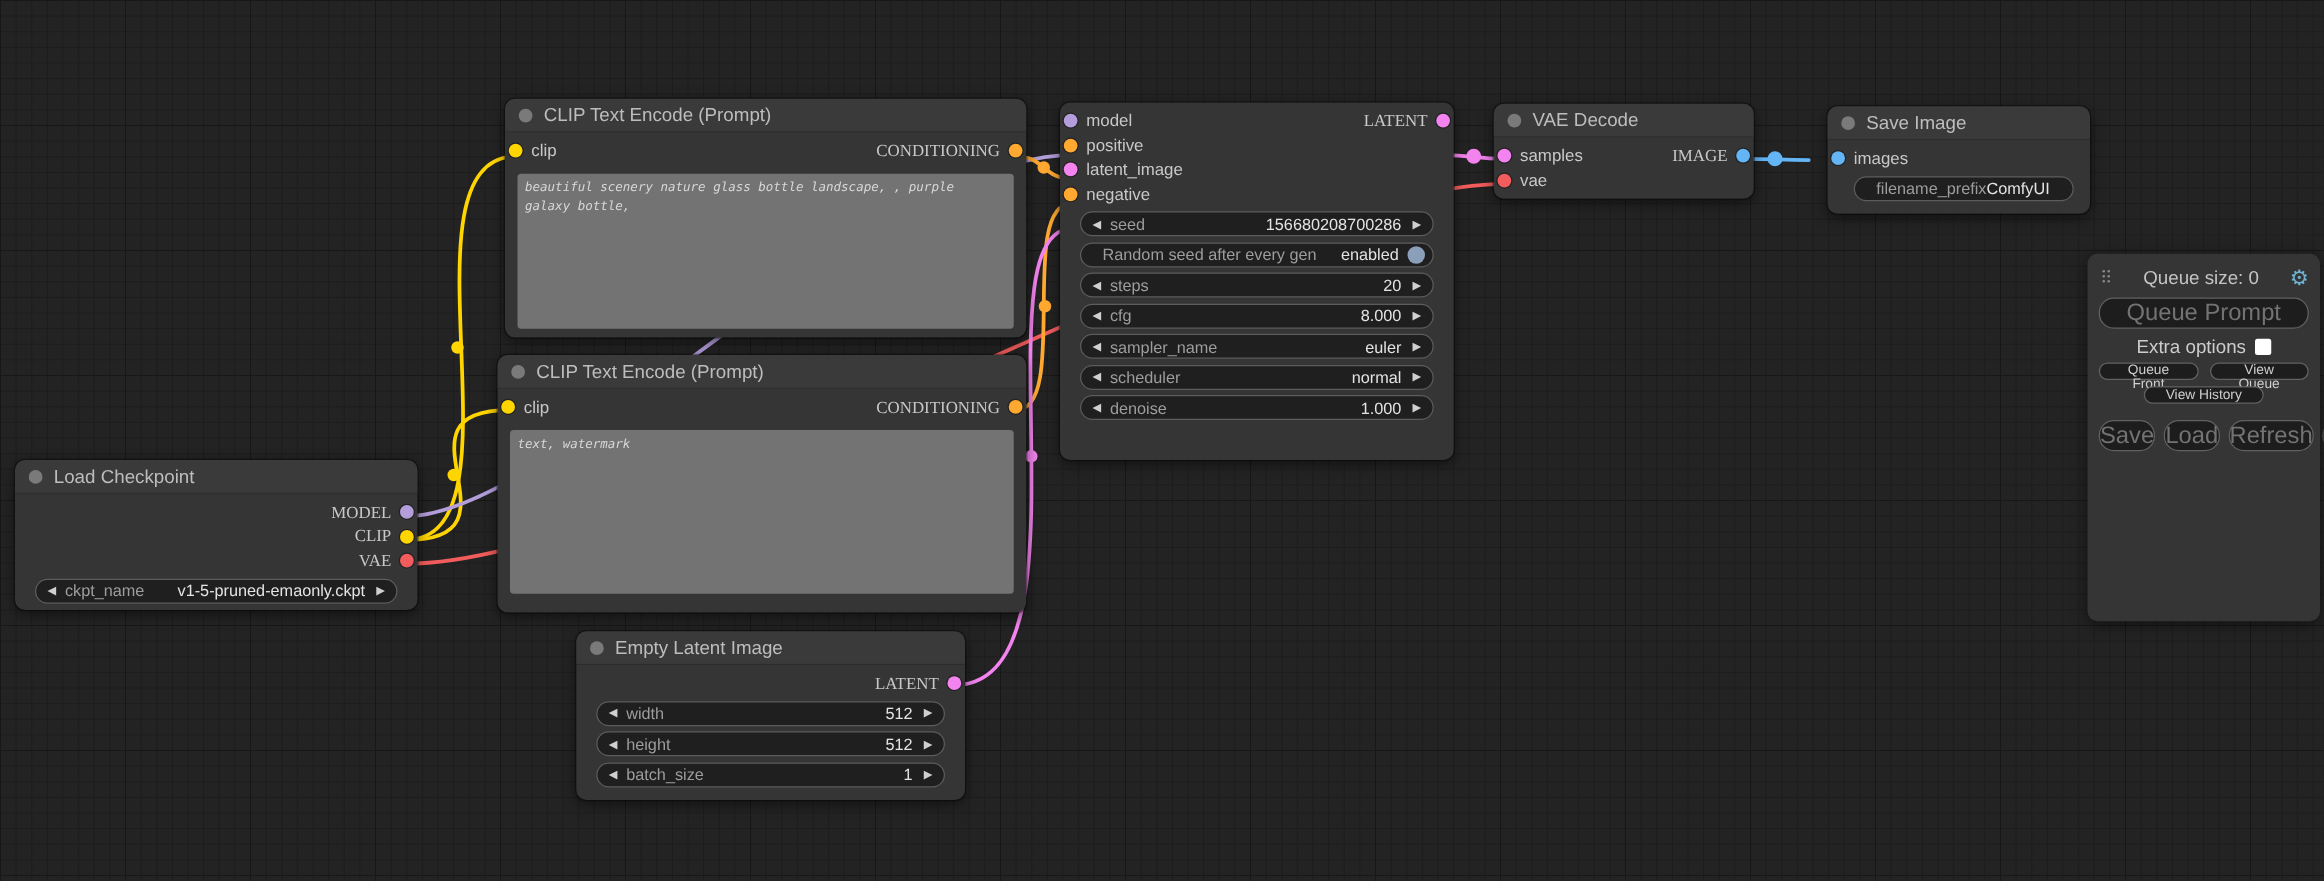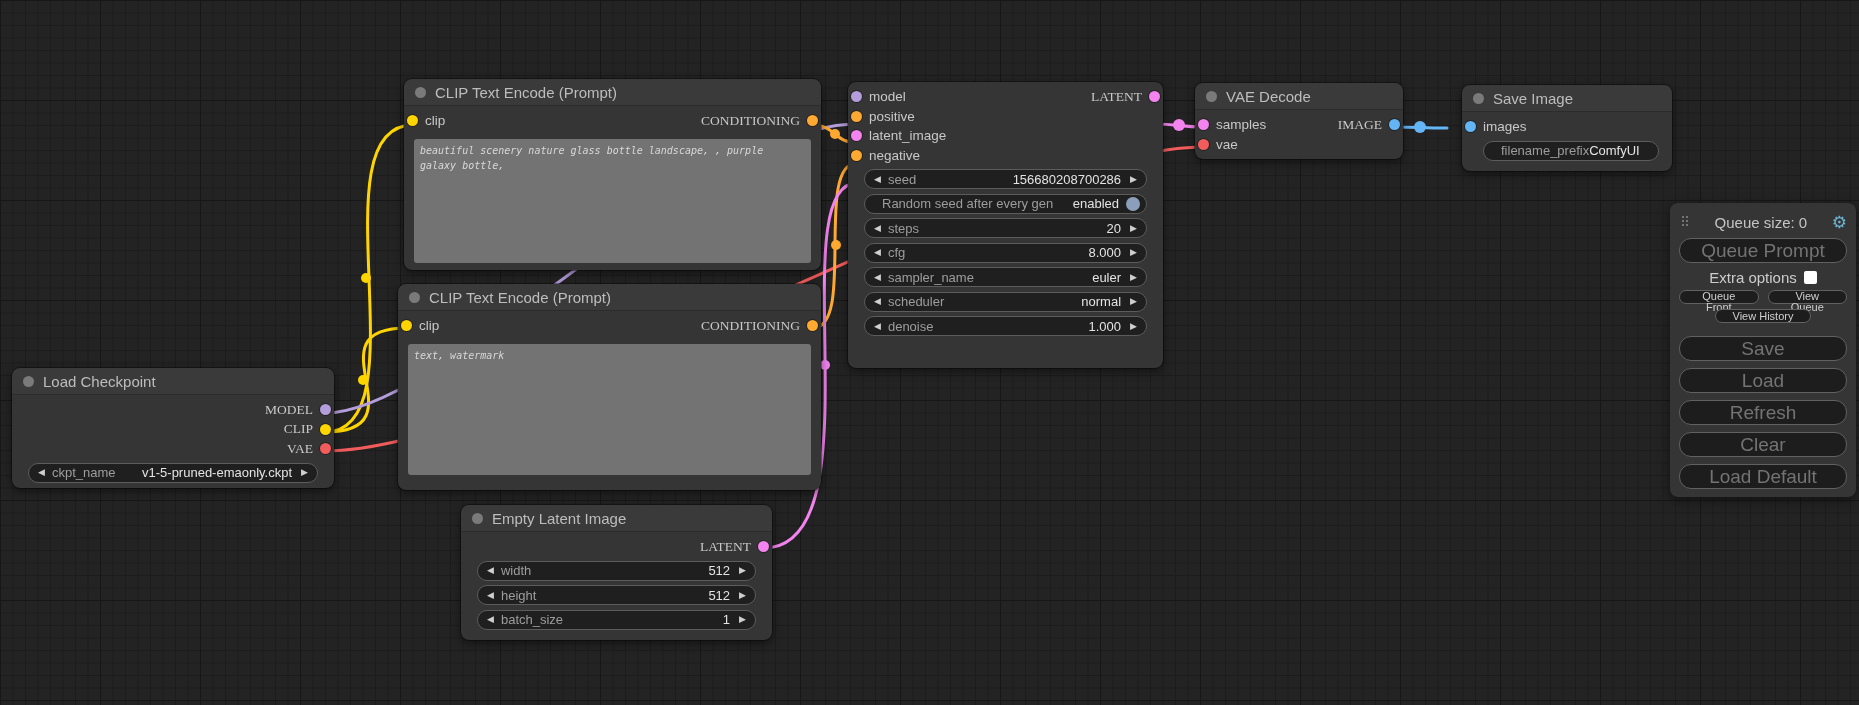--- a/index.html
+++ b/index.html
@@ -55,21 +55,21 @@
     border:1px solid #616161;border-radius:12px;cursor:pointer;}
   .bigbtn{display:block;width:100%;height:25px;font-size:19px;line-height:1;padding:0;}
   .qp{margin-top:5px;}
   .extra{display:flex;align-items:center;justify-content:center;gap:7px;height:15px;
     margin-top:7px;color:#cccccc;font-size:15px;}
   .cbx{width:13px;height:13px;background:#ffffff;border-radius:2px;cursor:pointer;}
   .smallrow{display:flex;justify-content:center;gap:9px;margin-top:5px;}
   .smallbtn{height:14px;font-size:11px;line-height:1;padding:0 12px;border-radius:8px;
     color:#cfcfcf;flex:1;}
   .smallrow.center .smallbtn{flex:0 0 auto;min-width:96px;}
-  .bigcol{display:flex;flex-direction:column;gap:7px;margin-top:13px;}
+  .bigcol{display:flex;gap:7px;margin-top:13px;}
 </style>
 </head>
 <body>
 
 <div class="canvas">
 
   <svg class="wires" width="1859" height="705" viewBox="0 0 1859 705">
     <path d="M325,432 C425,432 313,125 413,125" stroke="#FFD500"></path>
     <path d="M325,432 C425,432 307,328 407,328" stroke="#FFD500"></path>
     <path d="M325,413 C445,413 700,124 857,124" stroke="#B39DDB"></path>

